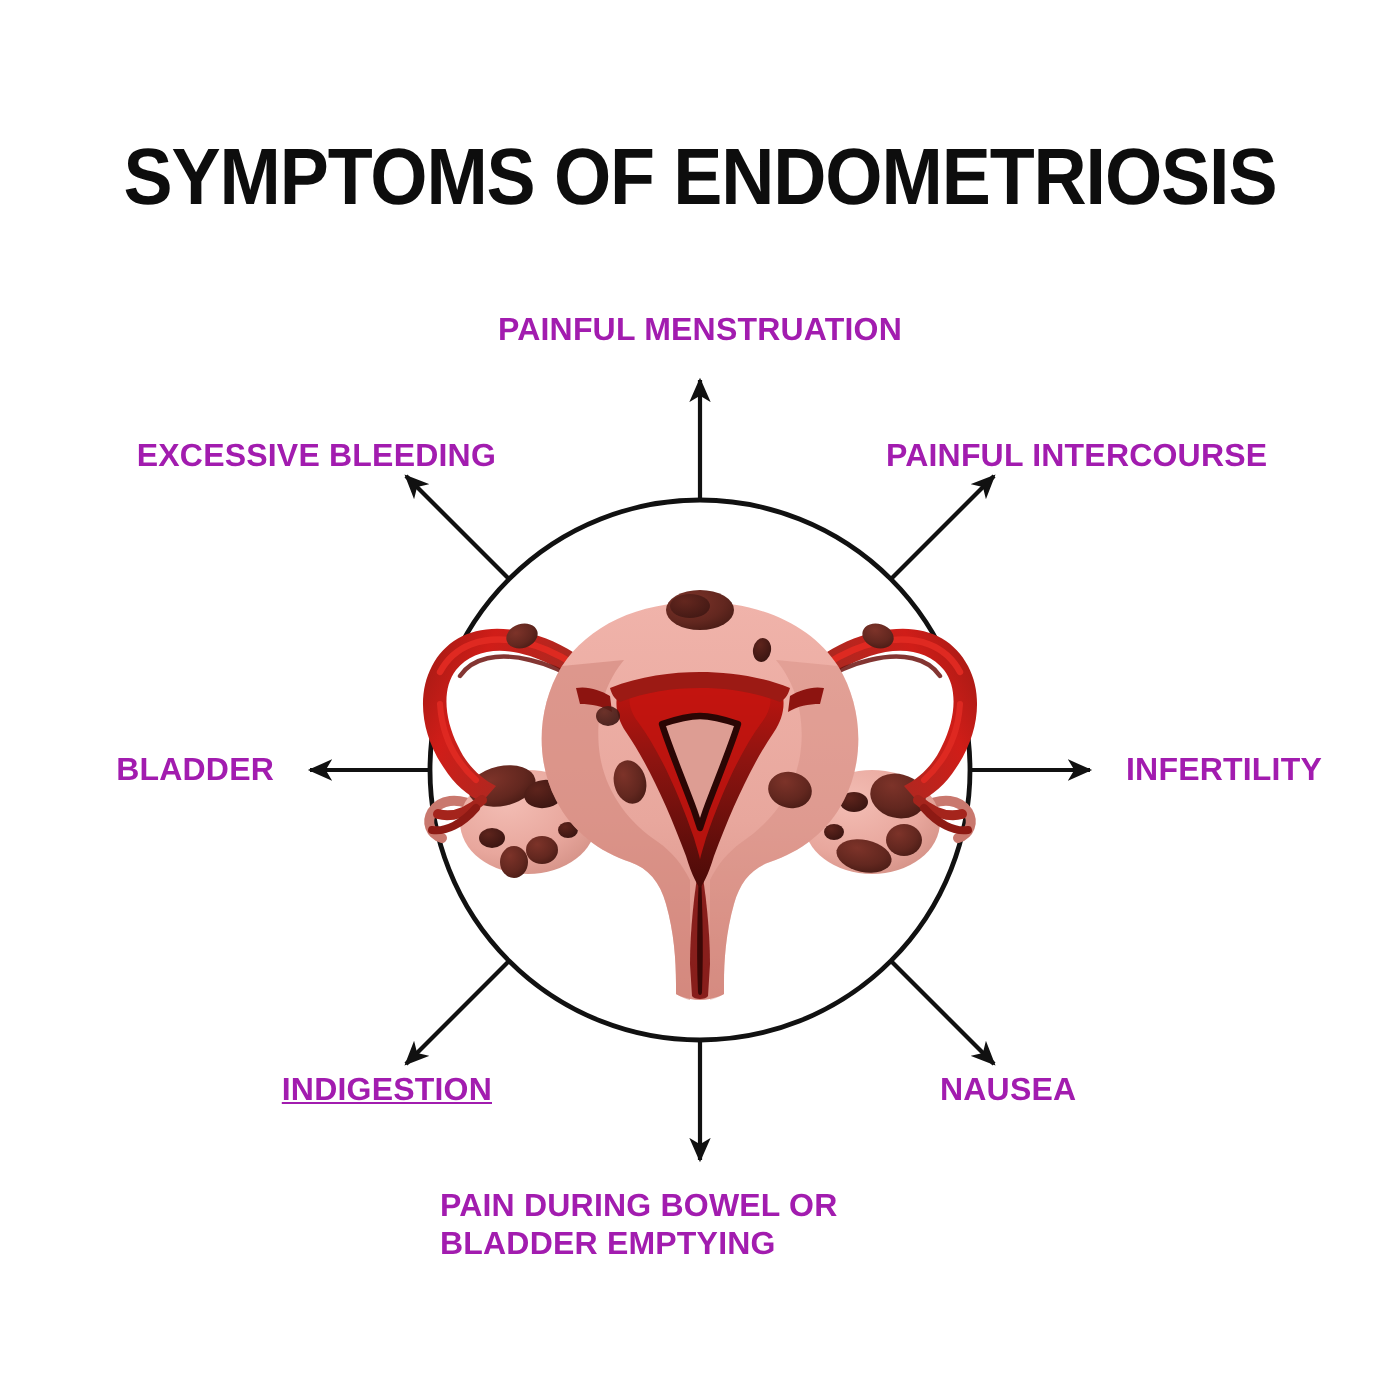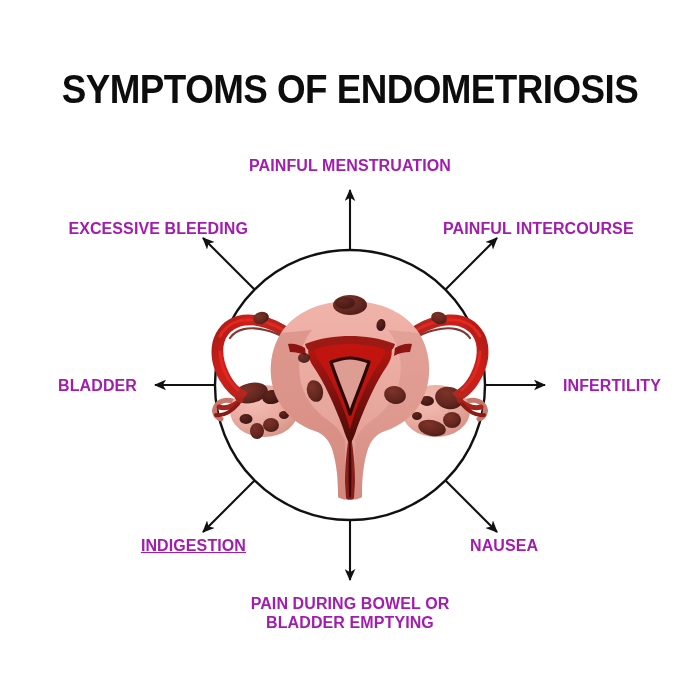--- a/index.html
+++ b/index.html
@@ -324,18 +324,18 @@
   </div>
 
   <div class="label leftend" style="left:246px; top:536px;text-decoration:underline;">
     <span>INDIGESTION</span>
   </div>
 
   <div class="label rightend" style="left:470px; top:536px;">
     <span>NAUSEA</span>
   </div>
 
-  <div class="label center two-line" style="left:350px; top:594px; text-align:center;">
+  <div class="label center two-line" style="left:350px; top:594px; text-align:left;">
     <div>PAIN DURING BOWEL OR</div>
     <div>BLADDER EMPTYING</div>
   </div>
 
 </div>
 
 </body></html>

